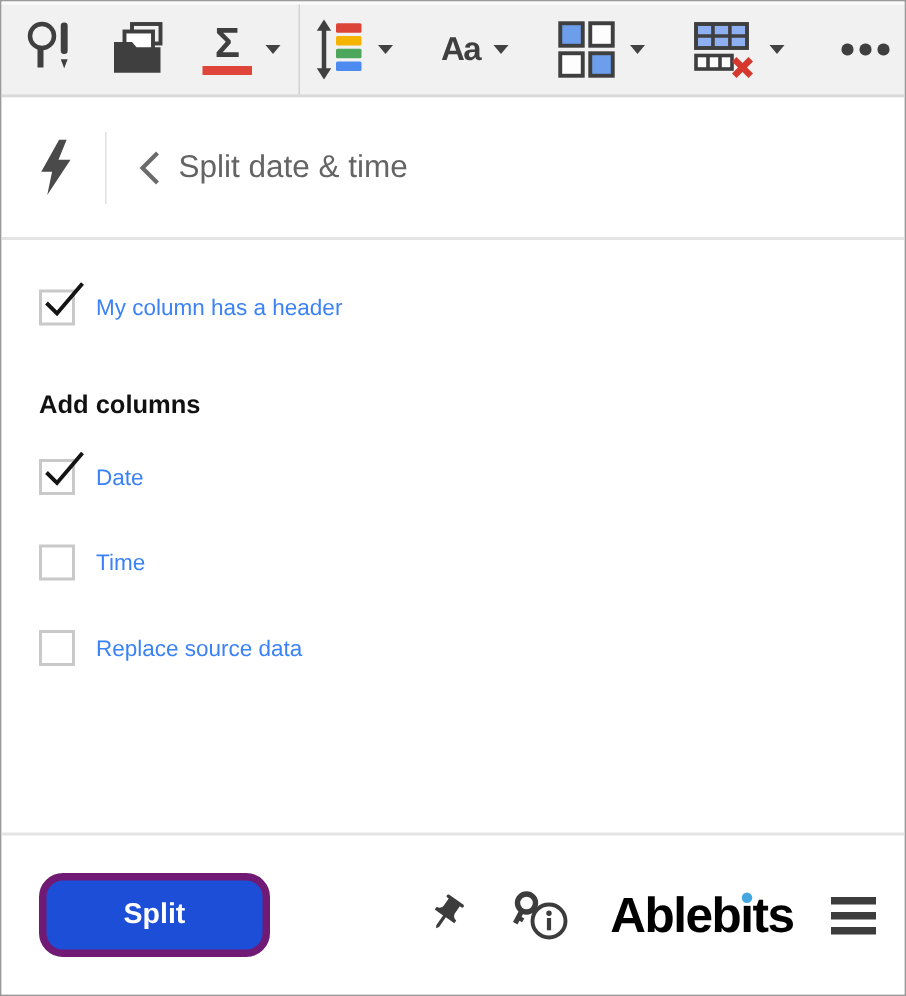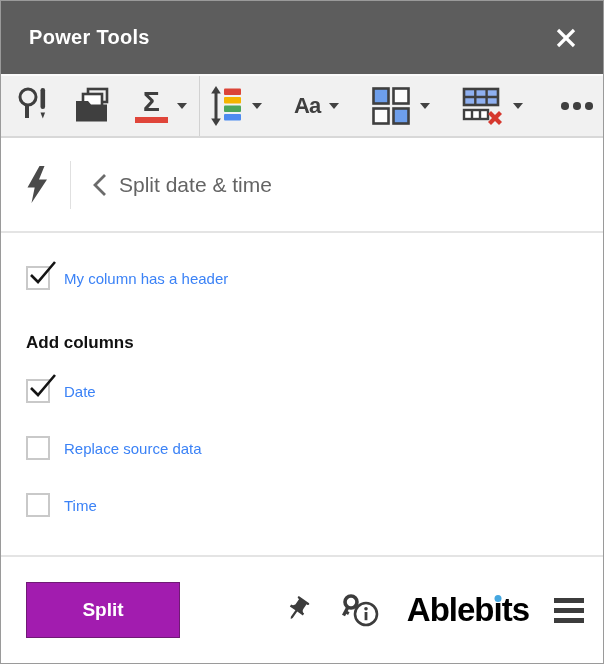--- a/index.html
+++ b/index.html
@@ -71,22 +71,22 @@
   .section-title{ font-size:17px; font-weight:bold; color:#111; margin:42px 0 25px; }
   .row-gap{ margin-top:31px; }
   
   .footer{
     height:108px; flex:none; background:#fff;
     border-top:2px solid #e4e4e4;
     display:flex; align-items:center;
     padding:0 19px 0 25px;
   }
   .split-btn{
-    width:154px; height:56px; border-radius:0; cursor:pointer;
-    background:#a21caf; border:1px solid #701a75;
+    width:154px; height:56px; border-radius:16px; cursor:pointer;
+    background:#1d4ed8; border:5px solid #701a75;
     color:#fff; font-size:19px; font-weight:bold;
     font-family:"Liberation Sans", sans-serif;
     display:flex; align-items:center; justify-content:center;
   }
   .foot-right{ margin-left:auto; display:flex; align-items:center; gap:25px; }
   .icon-btn{ display:flex; align-items:center; justify-content:center; cursor:pointer; }
   .brand{
     font-size:33px; font-weight:600; color:#000000; letter-spacing:-1px;
     display:flex; cursor:pointer; line-height:38px;
   }
@@ -96,29 +96,20 @@
     top:4px; width:7px; height:7px; border-radius:50%; background:#45a7e0;
   }
   .burger{ display:flex; flex-direction:column; gap:5px; cursor:pointer; padding:2px 0; }
   .burger i{ width:30px; height:5px; background:#3c3c3c; }
 </style>
 </head>
 <body>
 
 <div class="panel">
 
-  <div class="titlebar">
-    <span class="title">Power Tools</span>
-    <span class="close-btn">
-      <svg width="26" height="26" viewBox="0 0 26 26">
-        <line x1="5" y1="5" x2="21" y2="21" stroke="#ffffff" stroke-width="3.2"></line>
-        <line x1="21" y1="5" x2="5" y2="21" stroke="#ffffff" stroke-width="3.2"></line>
-      </svg>
-    </span>
-  </div>
 
   <div class="toolbar">
 
     <span class="tb-btn">
       <svg width="34" height="44" viewBox="0 0 34 44">
         <circle cx="11" cy="13" r="8" fill="none" stroke="#3f3f3f" stroke-width="3"></circle>
         <line x1="10" y1="21.5" x2="10" y2="34" stroke="#3f3f3f" stroke-width="4"></line>
         <rect x="23.5" y="4" width="4.6" height="21" rx="2.2" fill="#3f3f3f"></rect>
         <polygon points="23.5,28.5 28.1,28.5 25.8,34.5" fill="#3f3f3f"></polygon>
       </svg>
@@ -222,28 +213,28 @@
           <polyline points="3,15 10,22 27,2" fill="none" stroke="#141414" stroke-width="2.6"></polyline>
         </svg>
       </span>
       <span class="opt-label">Date</span>
     </div>
 
     <div class="opt-row row-gap">
       <span class="checkbox">
         
       </span>
-      <span class="opt-label">Replace source data</span>
+      <span class="opt-label">Time</span>
     </div>
 
     <div class="opt-row row-gap">
       <span class="checkbox">
         
       </span>
-      <span class="opt-label">Time</span>
+      <span class="opt-label">Replace source data</span>
     </div>
 
   </div>
 
   <div class="footer">
     <button class="split-btn">Split</button>
 
     <div class="foot-right">
 
       <span class="icon-btn">

